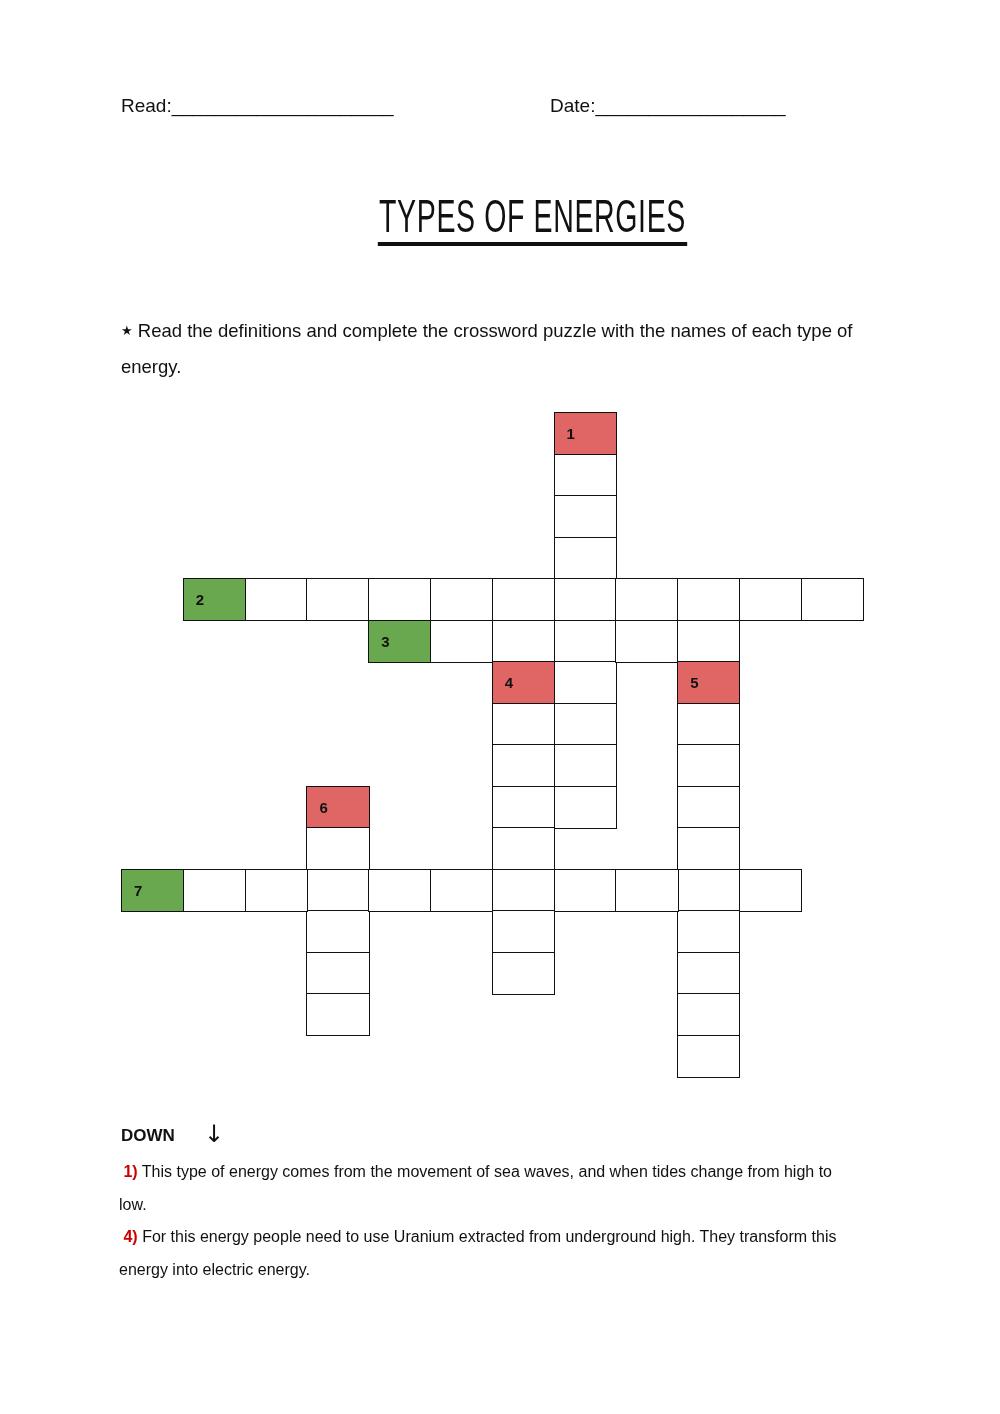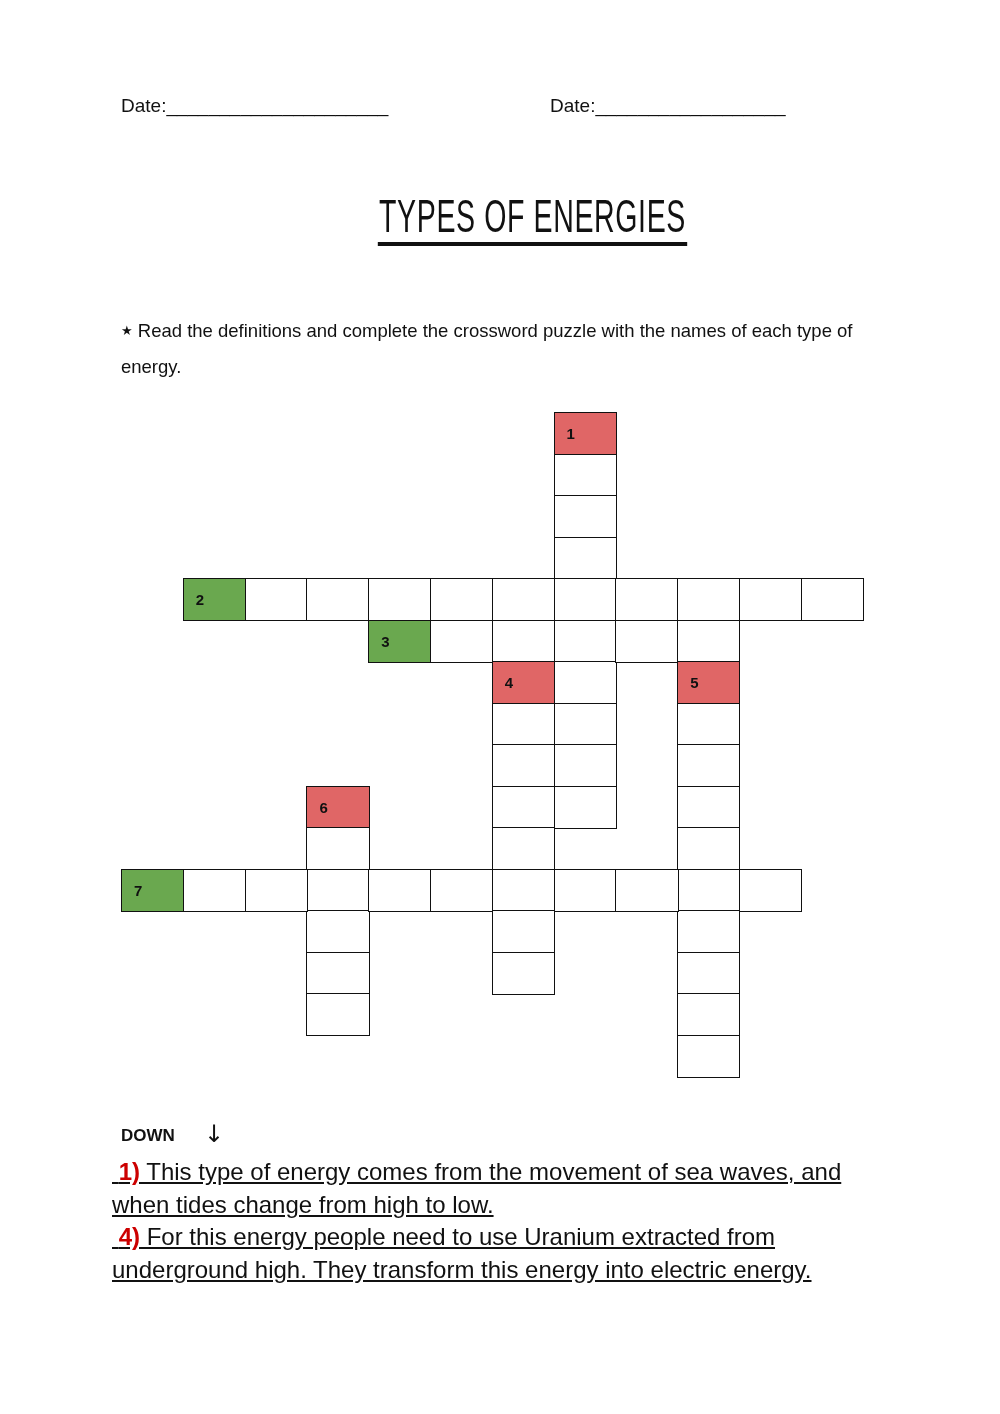--- a/index.html
+++ b/index.html
@@ -16,27 +16,27 @@
     .instr { left: 121px; top: 313px; width: 760px; font-size: 18.5px; line-height: 36px; }
     .star { font-size: 13px; vertical-align: 2px; }
     #grid { left: 0; top: 0; width: 1000px; height: 1414px; pointer-events: none; }
     .cell { position: absolute; box-sizing: border-box; border: 1.5px solid #111;
             background: #fff; pointer-events: auto; }
     .cell.red { background: #e06666; }
     .cell.green { background: #6aa84f; }
     .cell .num { position: absolute; left: 12px; top: 12px; font-weight: bold; font-size: 15px; color: #111; }
     .down-head { left: 121px; top: 1126px; font-size: 17px; font-weight: bold; }
     .down-arrow { left: 204px; top: 1120px; font-size: 24px; font-family: "DejaVu Sans", sans-serif; }
-    .clue { left: 112px; width: 740px; font-size: 24px; line-height: 33px; text-decoration: underline; }
+    .clue { left: 119px; width: 740px; font-size: 16px; line-height: 33px; }
     .clue .cnum { color: #cc0000; font-weight: bold; }
   </style>
 </head>
 <body>
 
-<div class="abs name-line">Date:_____________________</div>
+<div class="abs name-line">Read:_____________________</div>
 <div class="abs date-line">Date:__________________</div>
 
 <div class="abs title">
   <span>TYPES OF ENERGIES</span>
 </div>
 
 <div class="abs instr">
   <span class="star">★</span>
   <span>Read the definitions and complete the crossword puzzle with the names of each type of energy.</span>
 </div>

